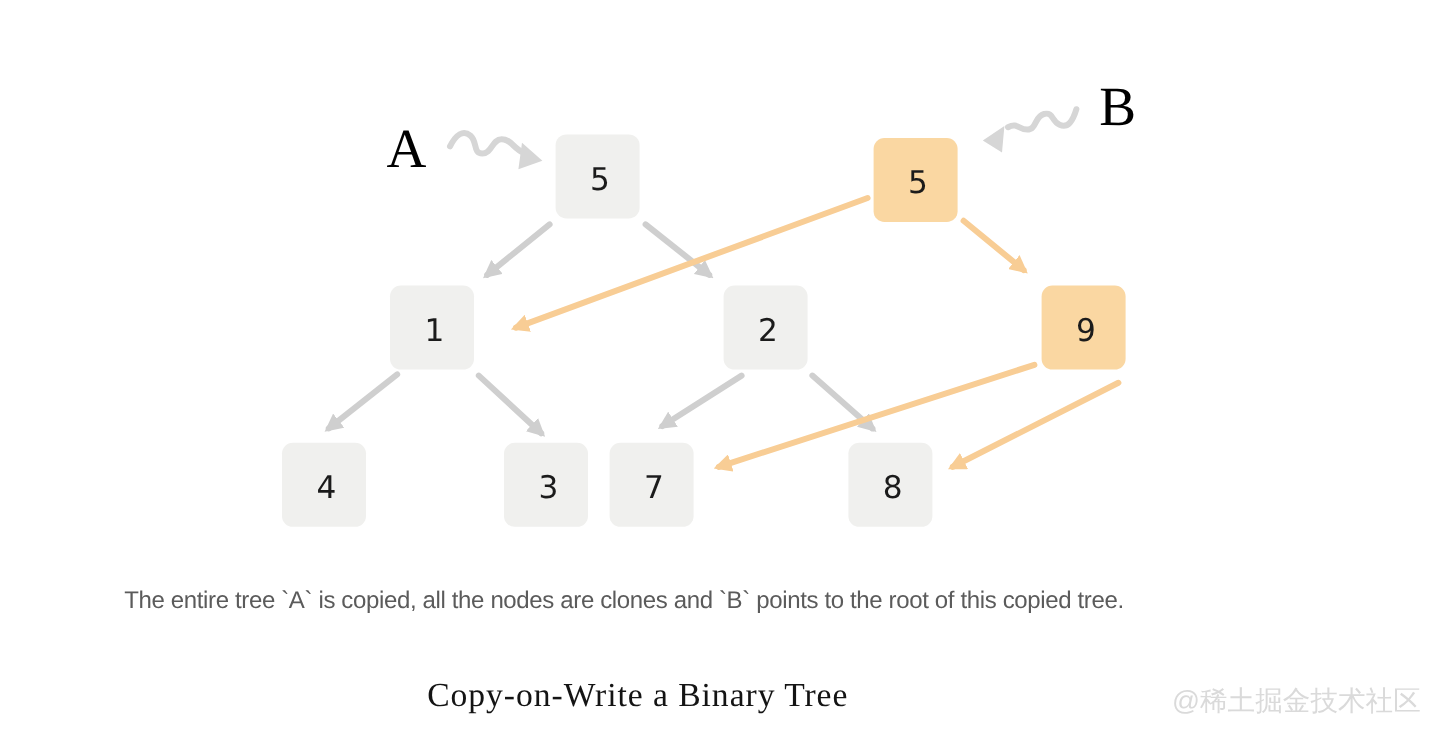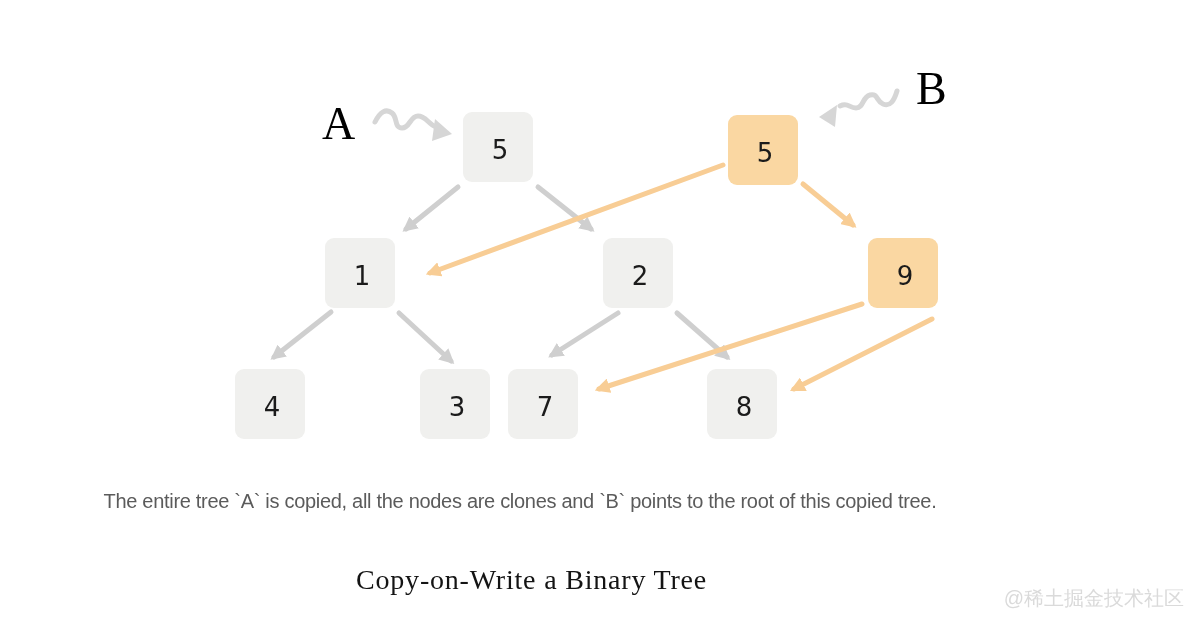--- a/index.html
+++ b/index.html
@@ -23,22 +23,22 @@
   .caption {
     position:absolute; left:0; top:490px; width:1040px; text-align:center;
     font-size:20px; letter-spacing:-0.3px; color:#5b5b5b;
   }
   .title {
     position:absolute; left:0; top:564px; width:1063px; text-align:center;
     font-family:"Liberation Serif", serif; font-size:28px; letter-spacing:0.8px;
     color:#141414;
   }
   .watermark {
-    position:absolute; right:16px; bottom:16px;
-    font-size:20px; color:#dadada;
+    position:absolute; right:16px; bottom:28px;
+    font-size:23px; color:#dadada;
   }
 </style>
 </head>
 <body>
 
 <div class="canvas">
 
   <svg class="layer" viewBox="0 0 1200 628" xmlns="http://www.w3.org/2000/svg">
     <defs>
       <marker id="head-gray" viewBox="0 0 10 10" refX="7" refY="5" markerWidth="3" markerHeight="3" orient="auto" markerUnits="strokeWidth">

